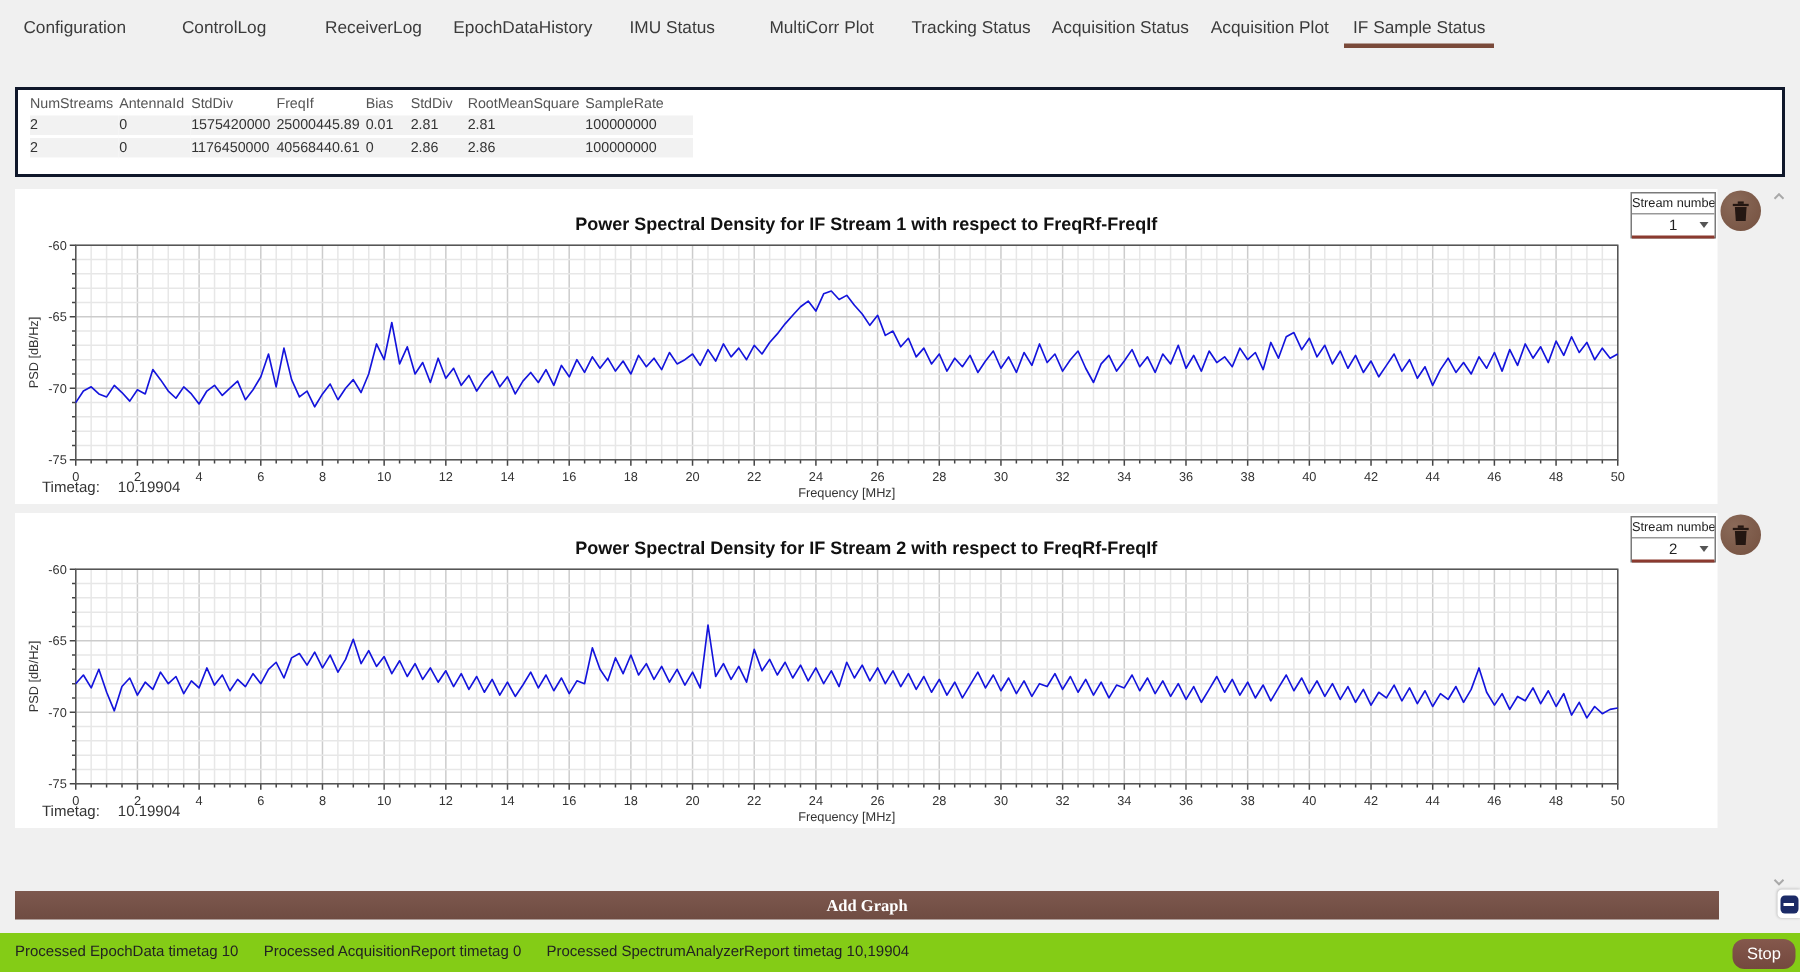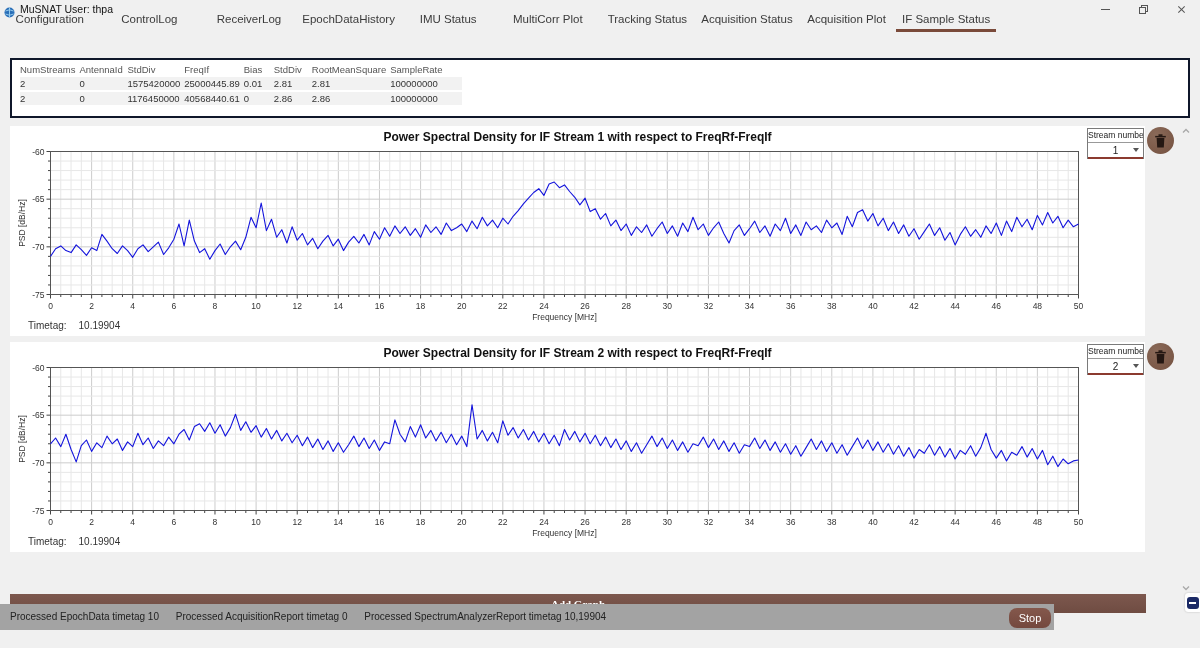--- a/index.html
+++ b/index.html
@@ -29,21 +29,21 @@
   .table-card{position:absolute;left:10px;top:58px;width:1180px;height:60px;background:#fff;
               border:2px solid #0f172a;box-sizing:border-box;overflow:hidden;}
   table.stats{border-collapse:collapse;table-layout:fixed;font-size:9.5px;margin-left:8px;margin-top:2px;}
   table.stats th{font-weight:normal;color:#555;text-align:left;height:15px;padding:0 4px 0 0;white-space:nowrap;}
   table.stats td{color:#333;height:13px;padding:0 4px 0 0;white-space:nowrap;overflow:visible;}
   table.stats tr.data-row{background:#f2f2f2;border-bottom:2px solid #fff;}
 
   
   .chart-card{position:absolute;left:10px;width:1135px;height:210px;background:#fff;}
   .chart-title{height:21px;display:flex;align-items:center;justify-content:center;
-               font-size:12px;font-weight:bold;color:#111;}
+               font-size:12px;font-weight:bold;color:#111;margin-top:12px;}
   .plot-svg{display:block;width:1135px;height:176px;}
   .timetag{position:absolute;left:18px;bottom:5px;font-size:10px;color:#333;}
   .timetag .tt-val{margin-left:12px;}
 
   
   .stream-box{position:absolute;width:57px;height:31px;background:#fff;border:1px solid #7a7a7a;
               box-sizing:border-box;z-index:5;}
   .stream-label{font-size:8.5px;color:#222;text-align:center;height:13px;line-height:13px;
                 border-bottom:1px solid #999;white-space:nowrap;overflow:hidden;}
   .stream-combo{position:relative;height:14px;display:flex;align-items:center;justify-content:center;
@@ -61,55 +61,32 @@
   .chev svg{display:block;}
   .blue-widget{position:absolute;right:0;top:593px;width:15px;height:19px;background:#fff;
                border-radius:3px 0 0 3px;display:flex;align-items:center;justify-content:center;box-shadow:0 0 2px rgba(0,0,0,.25);}
   .blue-widget .sq{width:12px;height:12px;background:#1b2a66;border-radius:3px;display:flex;align-items:center;justify-content:center;}
   .blue-widget .bar{width:7px;height:2px;background:#fff;}
 
   
   .add-graph{position:absolute;left:10px;top:594px;width:1136px;height:19px;border:none;cursor:default;
              background:linear-gradient(#7d584e,#6f4c42);color:#fff;font-size:11px;font-weight:bold;
              font-family:Liberation Serif, serif;}
-  .statusbar{position:absolute;left:0;top:604px;width:1054px;height:26px;background:#a3a3a3;}
+  .statusbar{position:absolute;left:0;top:622px;width:1200px;height:26px;background:#84cc16;}
   .status-items{position:absolute;left:10px;top:7px;font-size:10px;color:#222;}
   .status-items span{margin-right:14px;}
   .stop-btn{position:absolute;right:3px;top:4px;width:42px;height:20px;border:none;cursor:default;
             background:linear-gradient(#84584c,#74483e);color:#fff;font-size:11px;border-radius:8px;
             font-family:"Liberation Sans",sans-serif;}
 </style>
 </head>
 <body>
 
 <div id="app">
 
-  <div class="titlebar">
-    <span class="app-icon">
-      <svg width="11" height="11" viewBox="0 0 11 11">
-        <circle cx="5.5" cy="5.5" r="5" fill="#2a6fb8"></circle>
-        <path d="M1.5 4 Q5.5 1.5 9.5 4 M1.5 7 Q5.5 9.5 9.5 7 M5.5 .7 V10.3" stroke="#9fd4f2" stroke-width="0.9" fill="none"></path>
-      </svg>
-    </span>
-    <span class="title-text">MuSNAT User: thpa</span>
-    <div class="win-controls">
-      <div class="win-btn">
-          <span class="min-glyph"></span>
-        </div>
-      <div class="win-btn">
-        <svg width="9" height="9" viewBox="0 0 9 9">
-          <rect x="2.5" y="0.5" width="6" height="6" fill="none" stroke="#555"></rect>
-          <rect x="0.5" y="2.5" width="6" height="6" fill="#f0f0f0" stroke="#555"></rect>
-        </svg>
-      </div>
-      <div class="win-btn">
-          <span class="close-glyph"></span>
-        </div>
-    </div>
-  </div>
 
   <div class="tabbar">
     <div class="tab">Configuration</div>
     <div class="tab">ControlLog</div>
     <div class="tab">ReceiverLog</div>
     <div class="tab">EpochDataHistory</div>
     <div class="tab">IMU Status</div>
     <div class="tab">MultiCorr Plot</div>
     <div class="tab">Tracking Status</div>
     <div class="tab">Acquisition Status</div>

